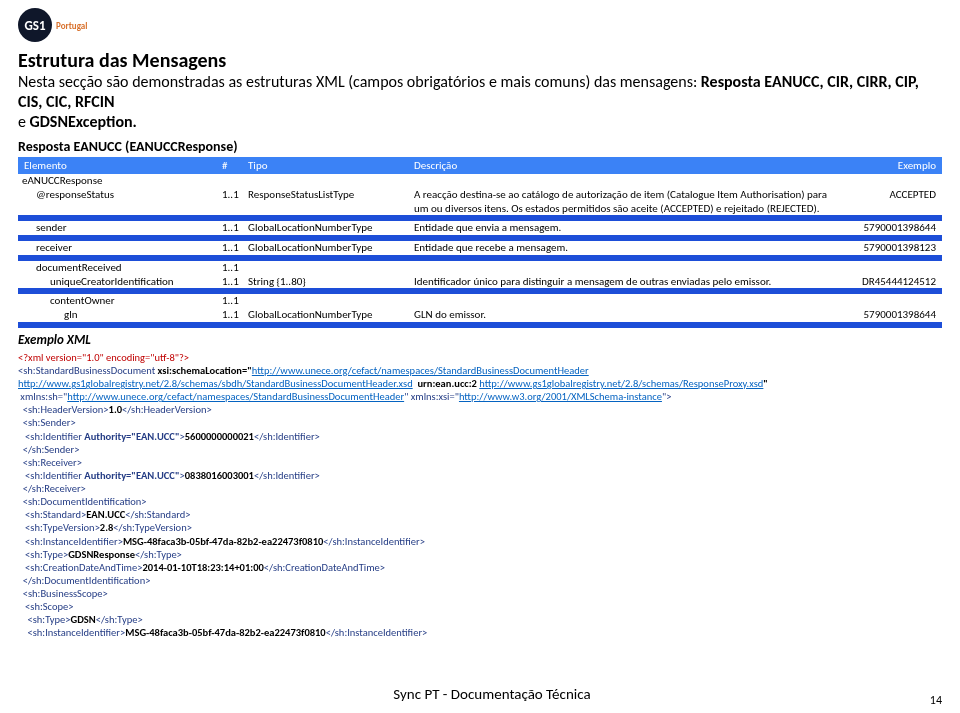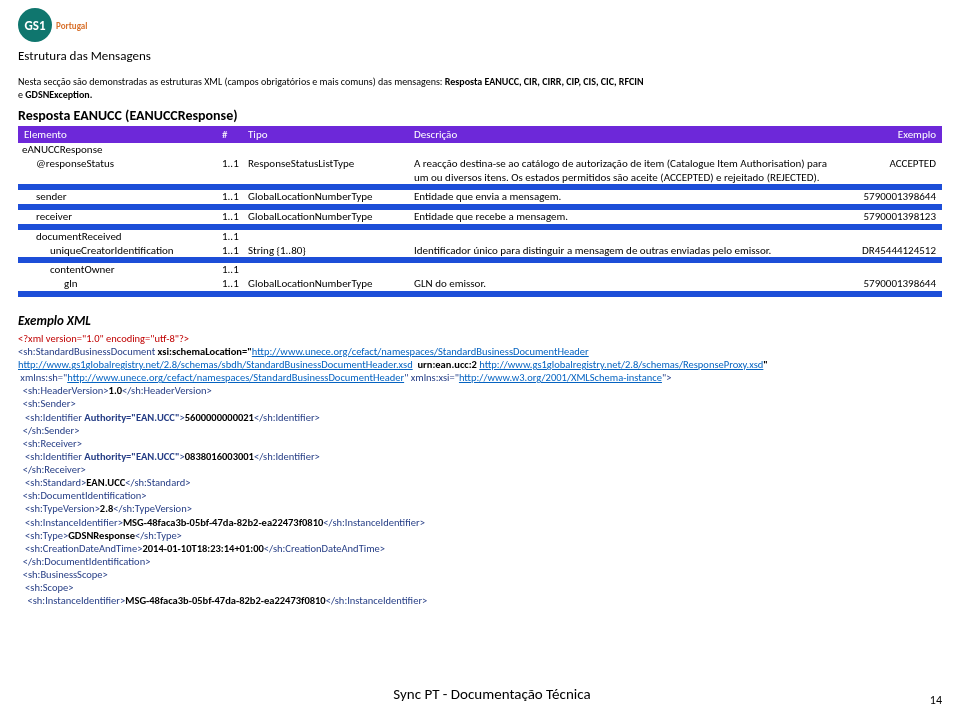--- a/index.html
+++ b/index.html
@@ -15,36 +15,36 @@
   }
   .logo-area {
     display: flex;
     align-items: center;
     gap: 4px;
     margin-bottom: 6px;
   }
   .logo-circle {
     width: 34px; height: 34px;
     border-radius: 50%;
-    background: #0f766e;
+    background: #0f172a;
     color: #fff;
     font-weight: bold;
     font-size: 13px;
     display: flex;
     align-items: center;
     justify-content: center;
   }
   .logo-sub { color: #d9732f; font-size: 9px; font-weight: bold; }
-  h1 { font-size: 13px; font-weight: normal; margin-bottom: 13px; }
+  h1 { font-size: 20px; font-weight: bold; margin-bottom: 0; }
   h2 { font-size: 14px; font-weight: bold; margin-top: 6px; margin-bottom: 2px; }
-  .para { font-size: 10px; line-height: 1.25; margin-bottom: 4px; }
+  .para { font-size: 16px; line-height: 1.25; margin-bottom: 4px; }
   .schema-table { width: 100%; font-size: 11px; }
   .schema-header {
     display: flex;
-    background: #6d28d9;
+    background: #3b82f6;
     color: #fff;
     font-weight: normal;
     padding: 2px 4px;
   }
   .col-elem { width: 200px; padding-left: 2px; }
   .col-hash { width: 26px; text-align: left; }
   .col-tipo { width: 166px; }
   .col-desc { flex: 1; }
   .col-ex { width: 110px; text-align: right; padding-right: 2px; }
   .schema-row {
@@ -74,21 +74,21 @@
     font-size: 15px;
     padding-left: 24px;
   }
   .page-num {
     position: absolute;
     bottom: 6px;
     right: 18px;
     font-size: 12px;
   }
   .bold { font-weight: bold; }
-  .exemplo-title { font-size: 13px; font-style: italic; font-weight: bold; margin-top: 16px; }
+  .exemplo-title { font-size: 13px; font-style: italic; font-weight: bold; margin-top: 4px; }
 </style>
 </head>
 <body>
 
 <div class="logo-area">
   <div class="logo-circle">GS1</div>
   <div class="logo-sub">Portugal</div>
 </div>
 
 <h1>Estrutura das Mensagens</h1>
@@ -183,26 +183,27 @@
 <div class="xml-line"><span class="c-tag">&lt;sh:StandardBusinessDocument </span><span class="c-attr">xsi:schemaLocation="</span><span class="c-url">http://www.unece.org/cefact/namespaces/StandardBusinessDocumentHeader</span></div>
 <div class="xml-line"><span class="c-url">http://www.gs1globalregistry.net/2.8/schemas/sbdh/StandardBusinessDocumentHeader.xsd</span><span class="c-attr">  urn:ean.ucc:2 </span><span class="c-url">http://www.gs1globalregistry.net/2.8/schemas/ResponseProxy.xsd</span><span class="c-attr">"</span></div>
 <div class="xml-line"><span class="c-tag"> xmlns:sh="</span><span class="c-url">http://www.unece.org/cefact/namespaces/StandardBusinessDocumentHeader</span><span class="c-tag">" xmlns:xsi="</span><span class="c-url">http://www.w3.org/2001/XMLSchema-instance</span><span class="c-tag">"&gt;</span></div>
 <div class="xml-line"><span class="c-tag">  &lt;sh:HeaderVersion&gt;</span><span class="c-txt">1.0</span><span class="c-tag">&lt;/sh:HeaderVersion&gt;</span></div>
 <div class="xml-line"><span class="c-tag">  &lt;sh:Sender&gt;</span></div>
 <div class="xml-line"><span class="c-tag">   &lt;sh:Identifier </span><span class="c-url2">Authority="EAN.UCC"</span><span class="c-tag">&gt;</span><span class="c-txt">5600000000021</span><span class="c-tag">&lt;/sh:Identifier&gt;</span></div>
 <div class="xml-line"><span class="c-tag">  &lt;/sh:Sender&gt;</span></div>
 <div class="xml-line"><span class="c-tag">  &lt;sh:Receiver&gt;</span></div>
 <div class="xml-line"><span class="c-tag">   &lt;sh:Identifier </span><span class="c-url2">Authority="EAN.UCC"</span><span class="c-tag">&gt;</span><span class="c-txt">0838016003001</span><span class="c-tag">&lt;/sh:Identifier&gt;</span></div>
 <div class="xml-line"><span class="c-tag">  &lt;/sh:Receiver&gt;</span></div>
+<div class="xml-line"><span class="c-tag">  &lt;sh:DocumentIdentification&gt;</span></div>
 <div class="xml-line"><span class="c-tag">   &lt;sh:Standard&gt;</span><span class="c-txt">EAN.UCC</span><span class="c-tag">&lt;/sh:Standard&gt;</span></div>
-<div class="xml-line"><span class="c-tag">  &lt;sh:DocumentIdentification&gt;</span></div>
 <div class="xml-line"><span class="c-tag">   &lt;sh:TypeVersion&gt;</span><span class="c-txt">2.8</span><span class="c-tag">&lt;/sh:TypeVersion&gt;</span></div>
 <div class="xml-line"><span class="c-tag">   &lt;sh:InstanceIdentifier&gt;</span><span class="c-txt">MSG-48faca3b-05bf-47da-82b2-ea22473f0810</span><span class="c-tag">&lt;/sh:InstanceIdentifier&gt;</span></div>
 <div class="xml-line"><span class="c-tag">   &lt;sh:Type&gt;</span><span class="c-txt">GDSNResponse</span><span class="c-tag">&lt;/sh:Type&gt;</span></div>
 <div class="xml-line"><span class="c-tag">   &lt;sh:CreationDateAndTime&gt;</span><span class="c-txt">2014-01-10T18:23:14+01:00</span><span class="c-tag">&lt;/sh:CreationDateAndTime&gt;</span></div>
 <div class="xml-line"><span class="c-tag">  &lt;/sh:DocumentIdentification&gt;</span></div>
 <div class="xml-line"><span class="c-tag">  &lt;sh:BusinessScope&gt;</span></div>
 <div class="xml-line"><span class="c-tag">   &lt;sh:Scope&gt;</span></div>
+<div class="xml-line"><span class="c-tag">    &lt;sh:Type&gt;</span><span class="c-txt">GDSN</span><span class="c-tag">&lt;/sh:Type&gt;</span></div>
 <div class="xml-line"><span class="c-tag">    &lt;sh:InstanceIdentifier&gt;</span><span class="c-txt">MSG-48faca3b-05bf-47da-82b2-ea22473f0810</span><span class="c-tag">&lt;/sh:InstanceIdentifier&gt;</span></div>
 </div>
 
 <div class="footer-title">Sync PT - Documentação Técnica</div>
 <div class="page-num">14</div>
 
 </body></html>

